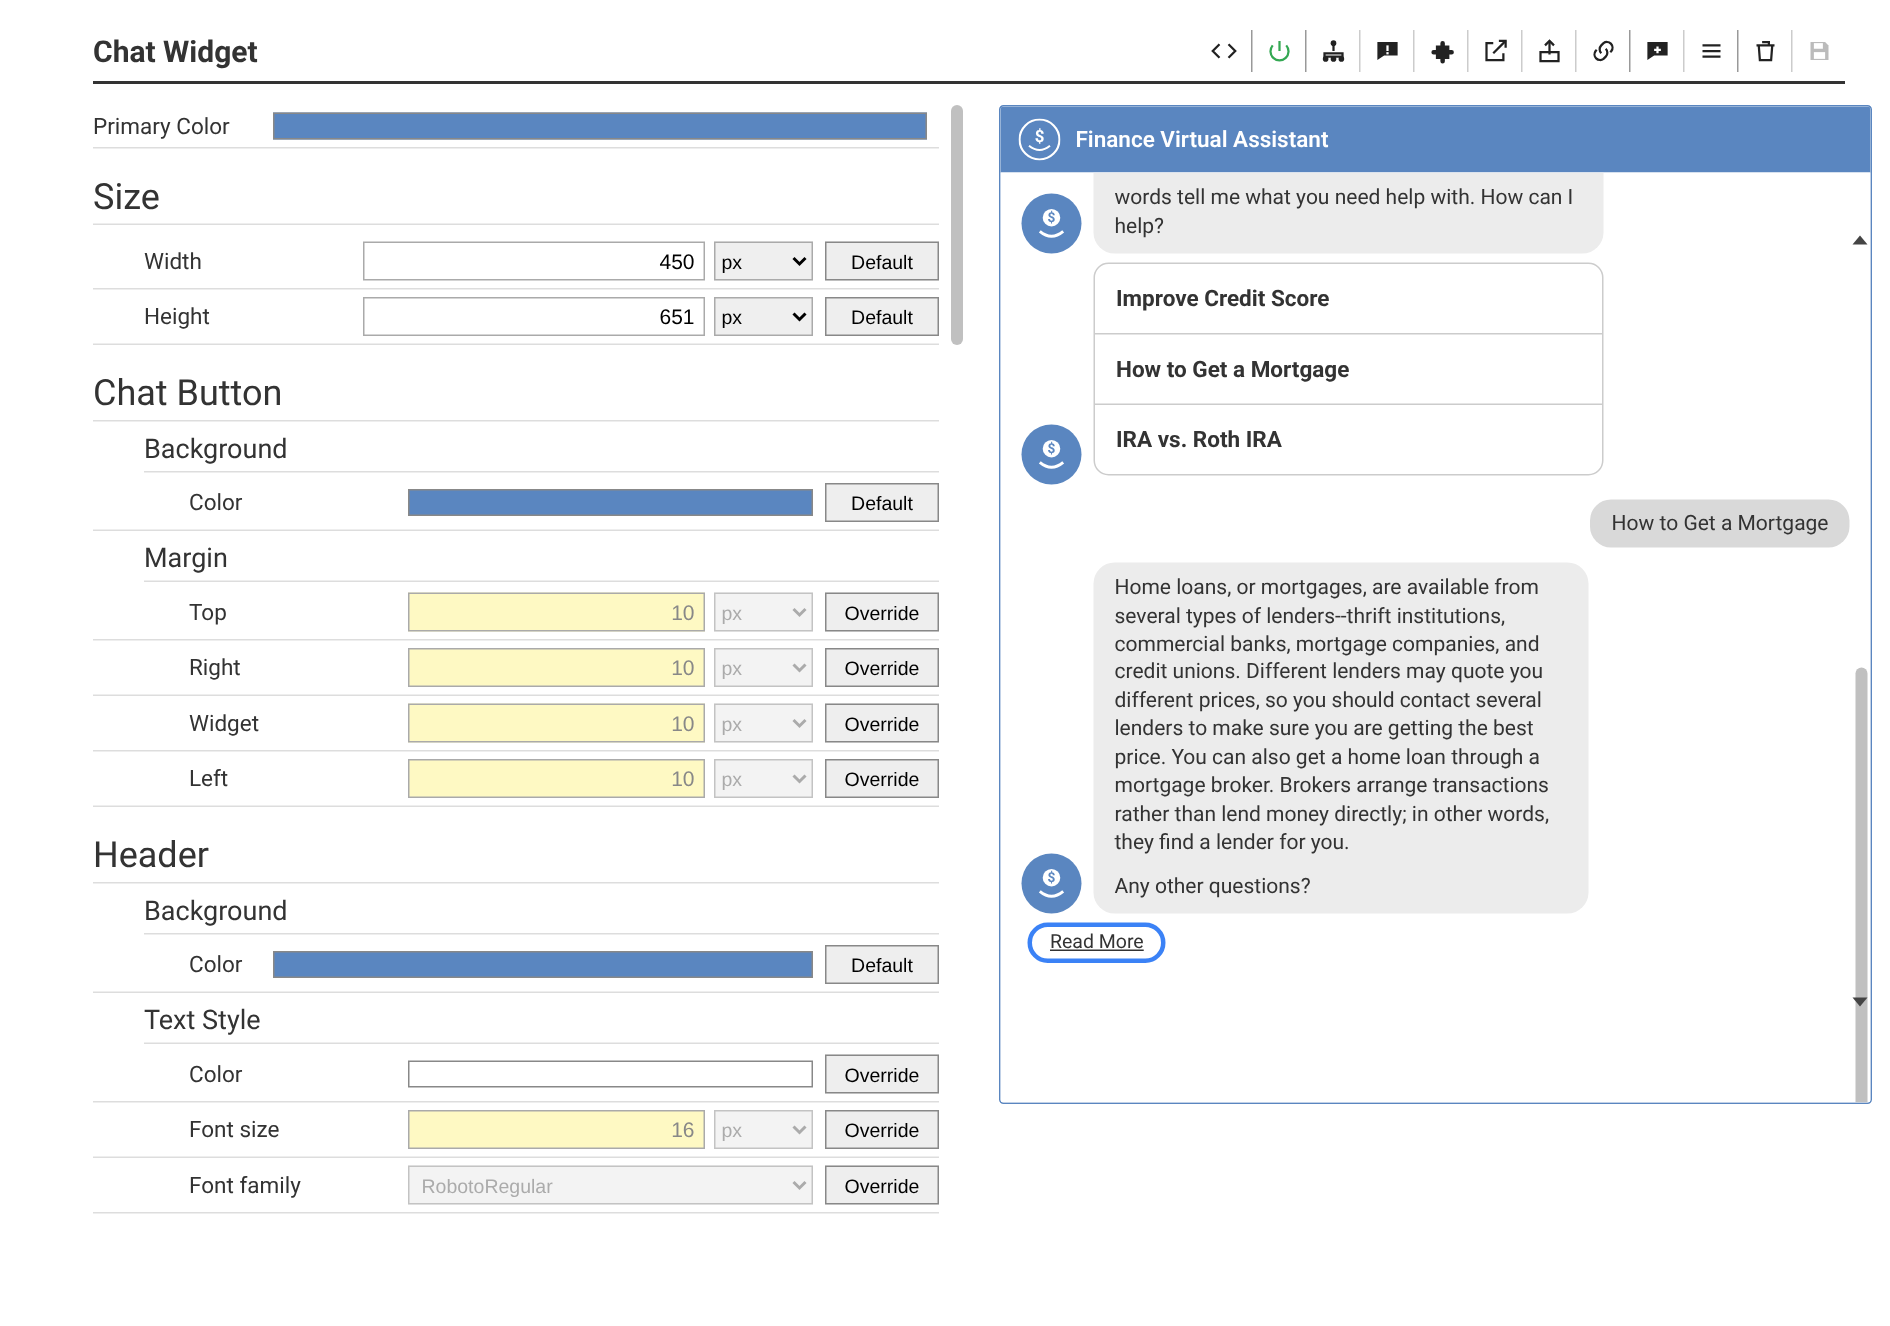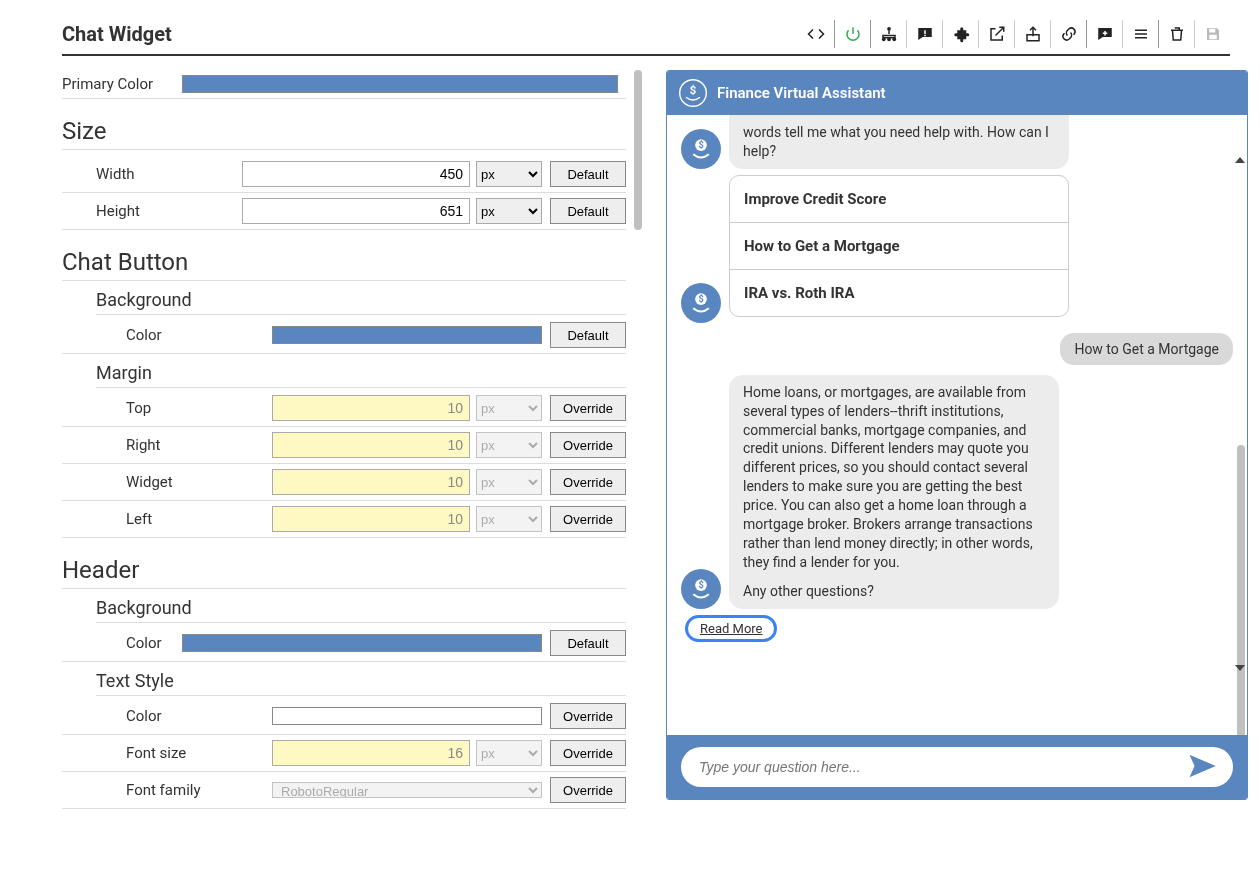--- a/index.html
+++ b/index.html
@@ -25,21 +25,21 @@
   .color-swatch { flex:1; height:18px; border:1px solid #888; margin-right:8px; }
   .color-blue { background:#5a86c0; }
   .color-white { background:#fff; }
   .num-input { flex:1; height:26px; border:1px solid #aaa; text-align:right; padding:0 6px; margin-right:6px; font-size:14px; }
   .num-input[disabled]{ color:#888; background:#fef9c3; }
   .unit { width:66px; height:26px; border:1px solid #aaa; margin-right:8px; font-size:13px; background:#efefef; }
   .unit[disabled]{ color:#888; }
   .btn { width:76px; height:26px; border:1px solid #888; background:#eee; font-size:13px; cursor:pointer; }
   .section-h { font-size:24px; font-weight:400; margin:18px 0 6px 0; border-bottom:1px solid #ddd; padding-bottom:4px; }
   .sub-h { font-size:18px; margin:8px 0 2px 34px; border-bottom:1px solid #ddd; padding-bottom:4px; }
-  .font-select { flex:1; height:16px; border:1px solid #aaa; margin-right:8px; font-size:13px; color:#888; padding-left:4px; }
+  .font-select { flex:1; height:26px; border:1px solid #aaa; margin-right:8px; font-size:13px; color:#888; padding-left:4px; }
   
   .right { flex:1; position:relative; padding-top:0; }
   .chat { position:absolute; left:0; top:0; width:582px; background:#fff; border:1px solid #5a86c0; border-radius:3px; overflow:hidden; }
   .chat-header { background:#5a86c0; color:#fff; display:flex; align-items:center; gap:10px; padding:8px 12px; font-weight:600; font-size:15px; }
   .hicon { width:28px; height:28px; }
   .chat-body { height:620px; overflow:hidden; position:relative; padding:4px 14px 10px 14px; background:#fff;}
   .msg-row { display:flex; align-items:flex-end; gap:8px; margin:6px 0; }
   .avatar { width:40px; height:40px; border-radius:50%; background:#5a86c0; display:flex; align-items:center; justify-content:center; flex:0 0 40px;}
   .avatar svg{width:26px;height:26px;}
   .bubble { background:#ececec; border-radius:14px; padding:8px 14px; font-size:14px; max-width:340px; line-height:1.35;}
@@ -302,24 +302,16 @@
               </div>
             <div class="bubble" style="max-width:330px;">
               <div>Home loans, or mortgages, are available from several types of lenders--thrift institutions, commercial banks, mortgage  companies, and credit unions. Different lenders may quote you different prices,  so you should contact several lenders to make sure you are getting the best price. You can also get a home loan through a mortgage broker. Brokers arrange transactions rather than lend  money directly; in other words, they find a lender for you.</div>
               <div style="height:10px"></div>
               <div>Any other questions?</div>
             </div>
           </div>
 
           <span class="readmore">Read More</span>
         </div>
-        <div class="chat-input-bar">
-          <div class="chat-input">
-            <input placeholder="Type your question here..." style="">
-            <span class="send"><svg viewBox="0 0 24 24" fill="#5a86c0">
-                  <path d="M2 21l21-9L2 3l4 9-4 9z"></path>
-                </svg></span>
-          </div>
-        </div>
       </div>
     </div>
   </div>
 </div>
 
 </body></html>

